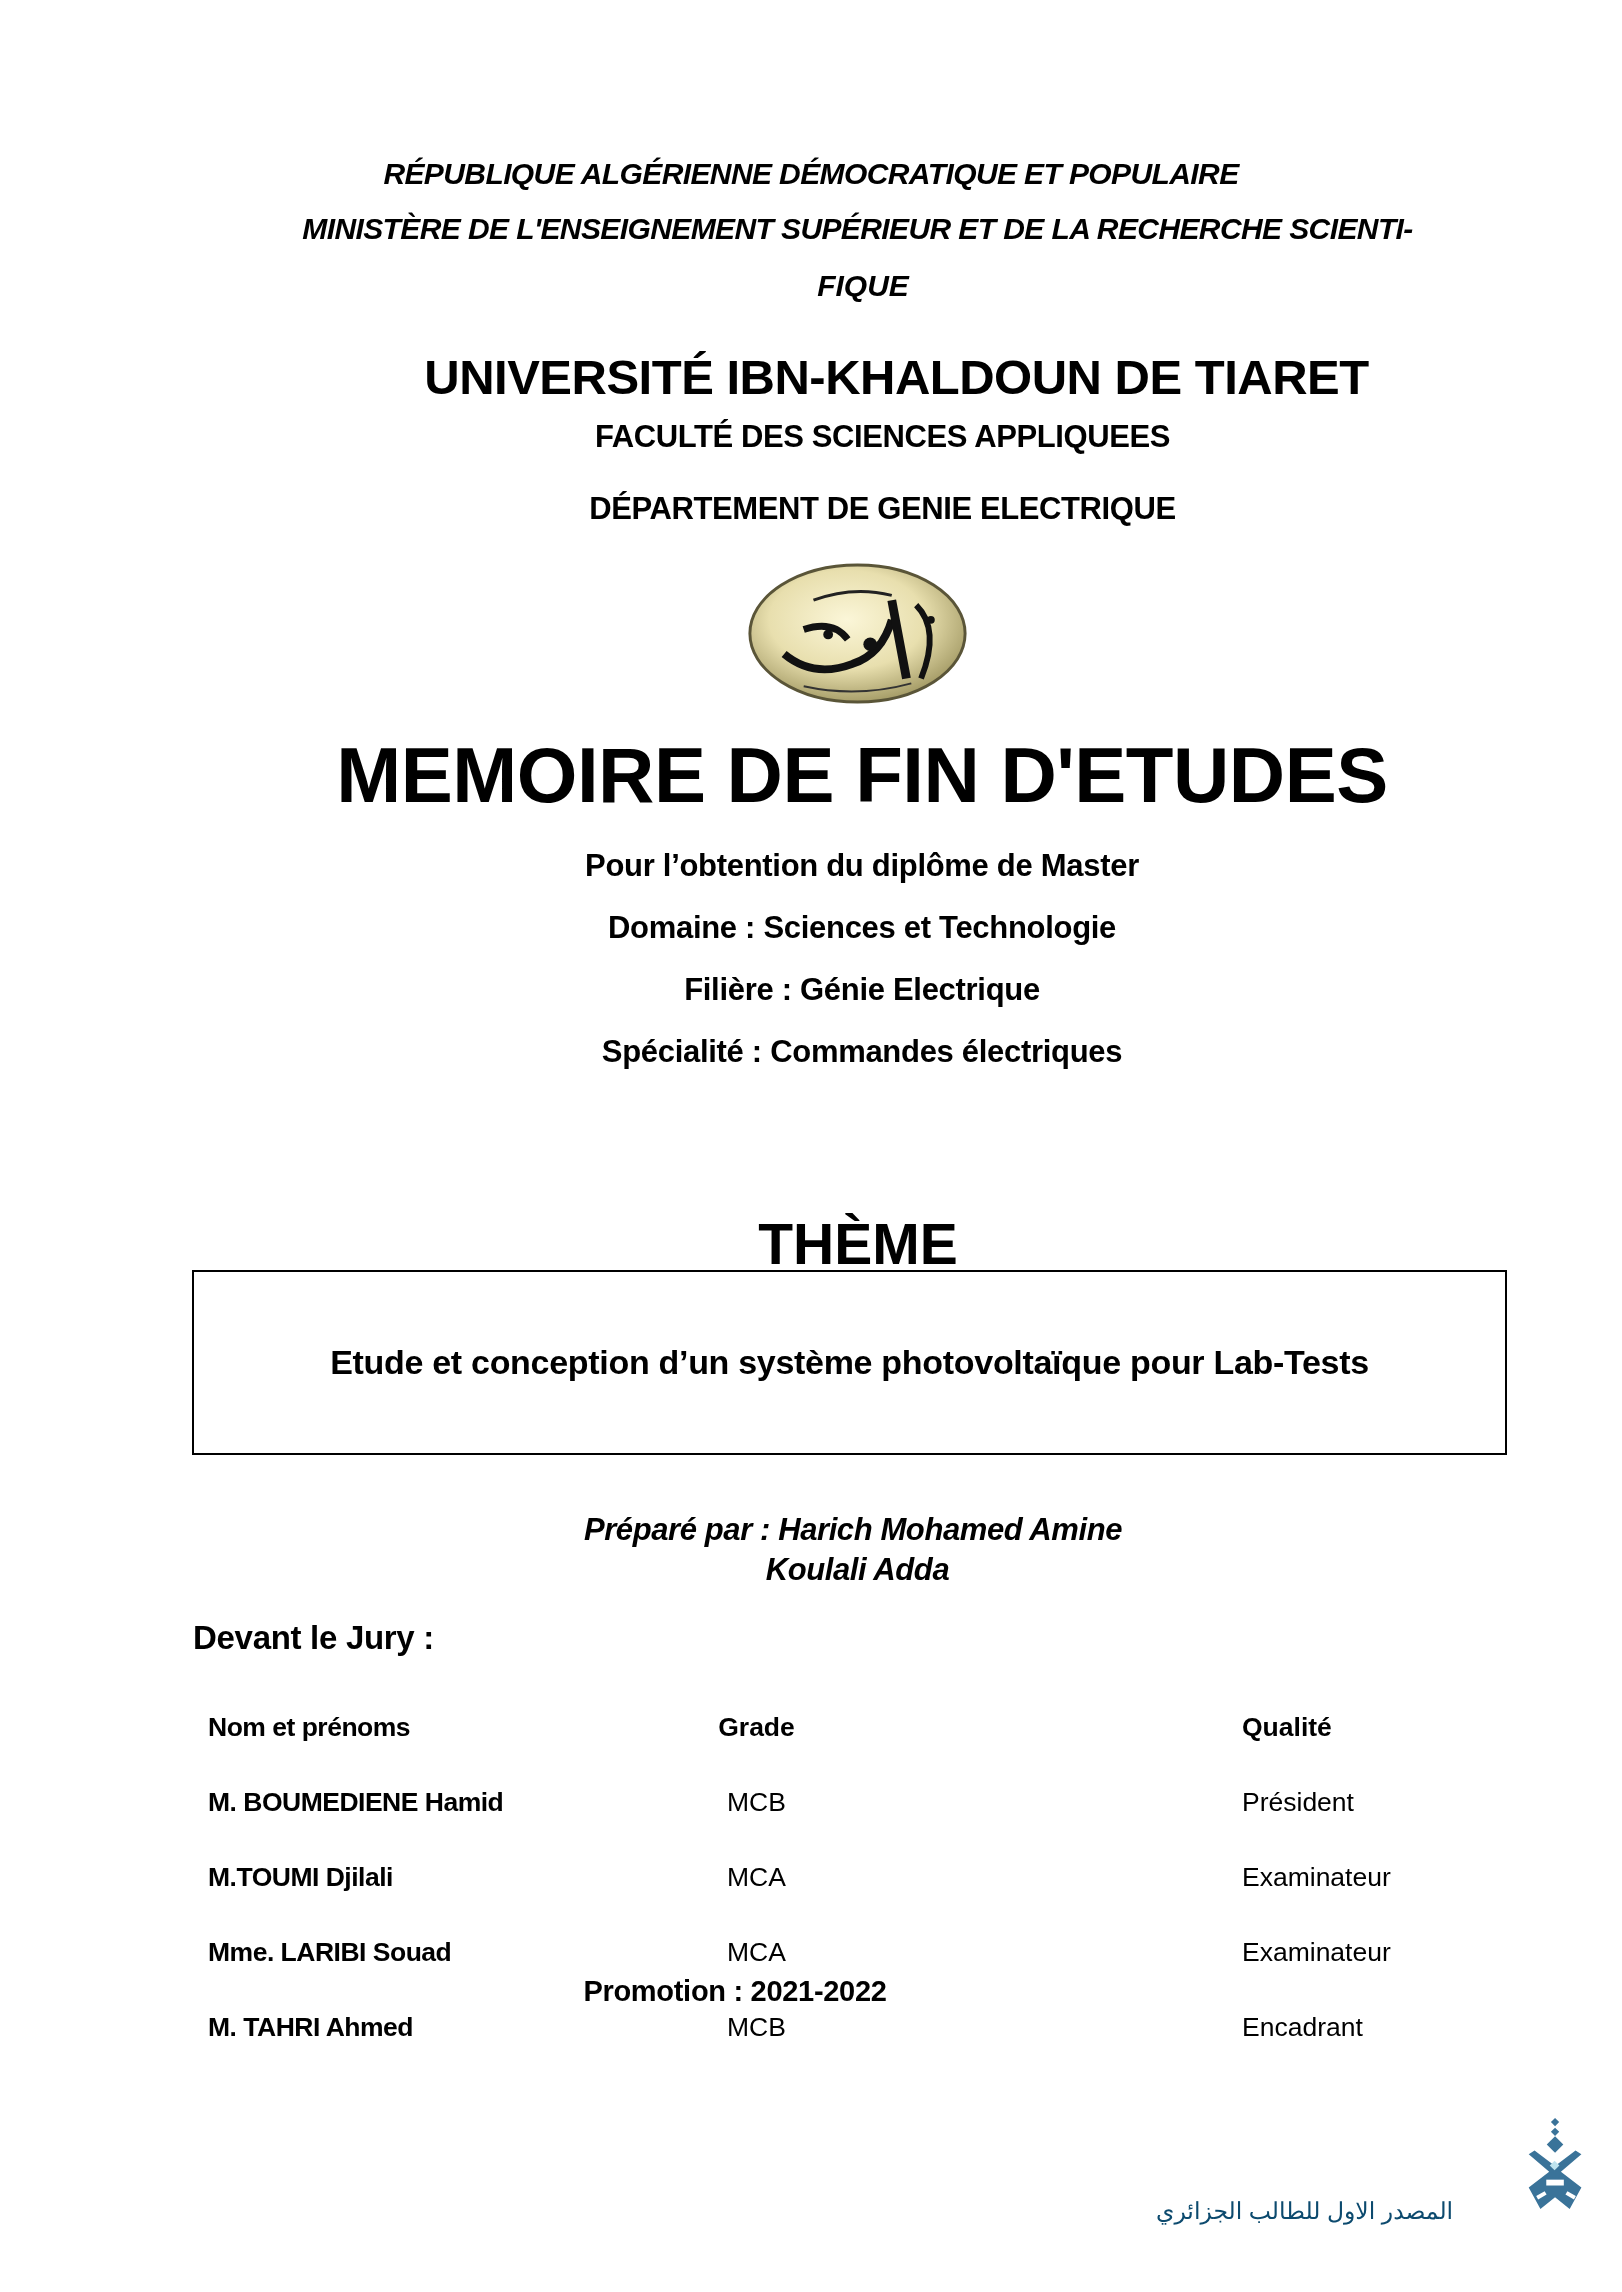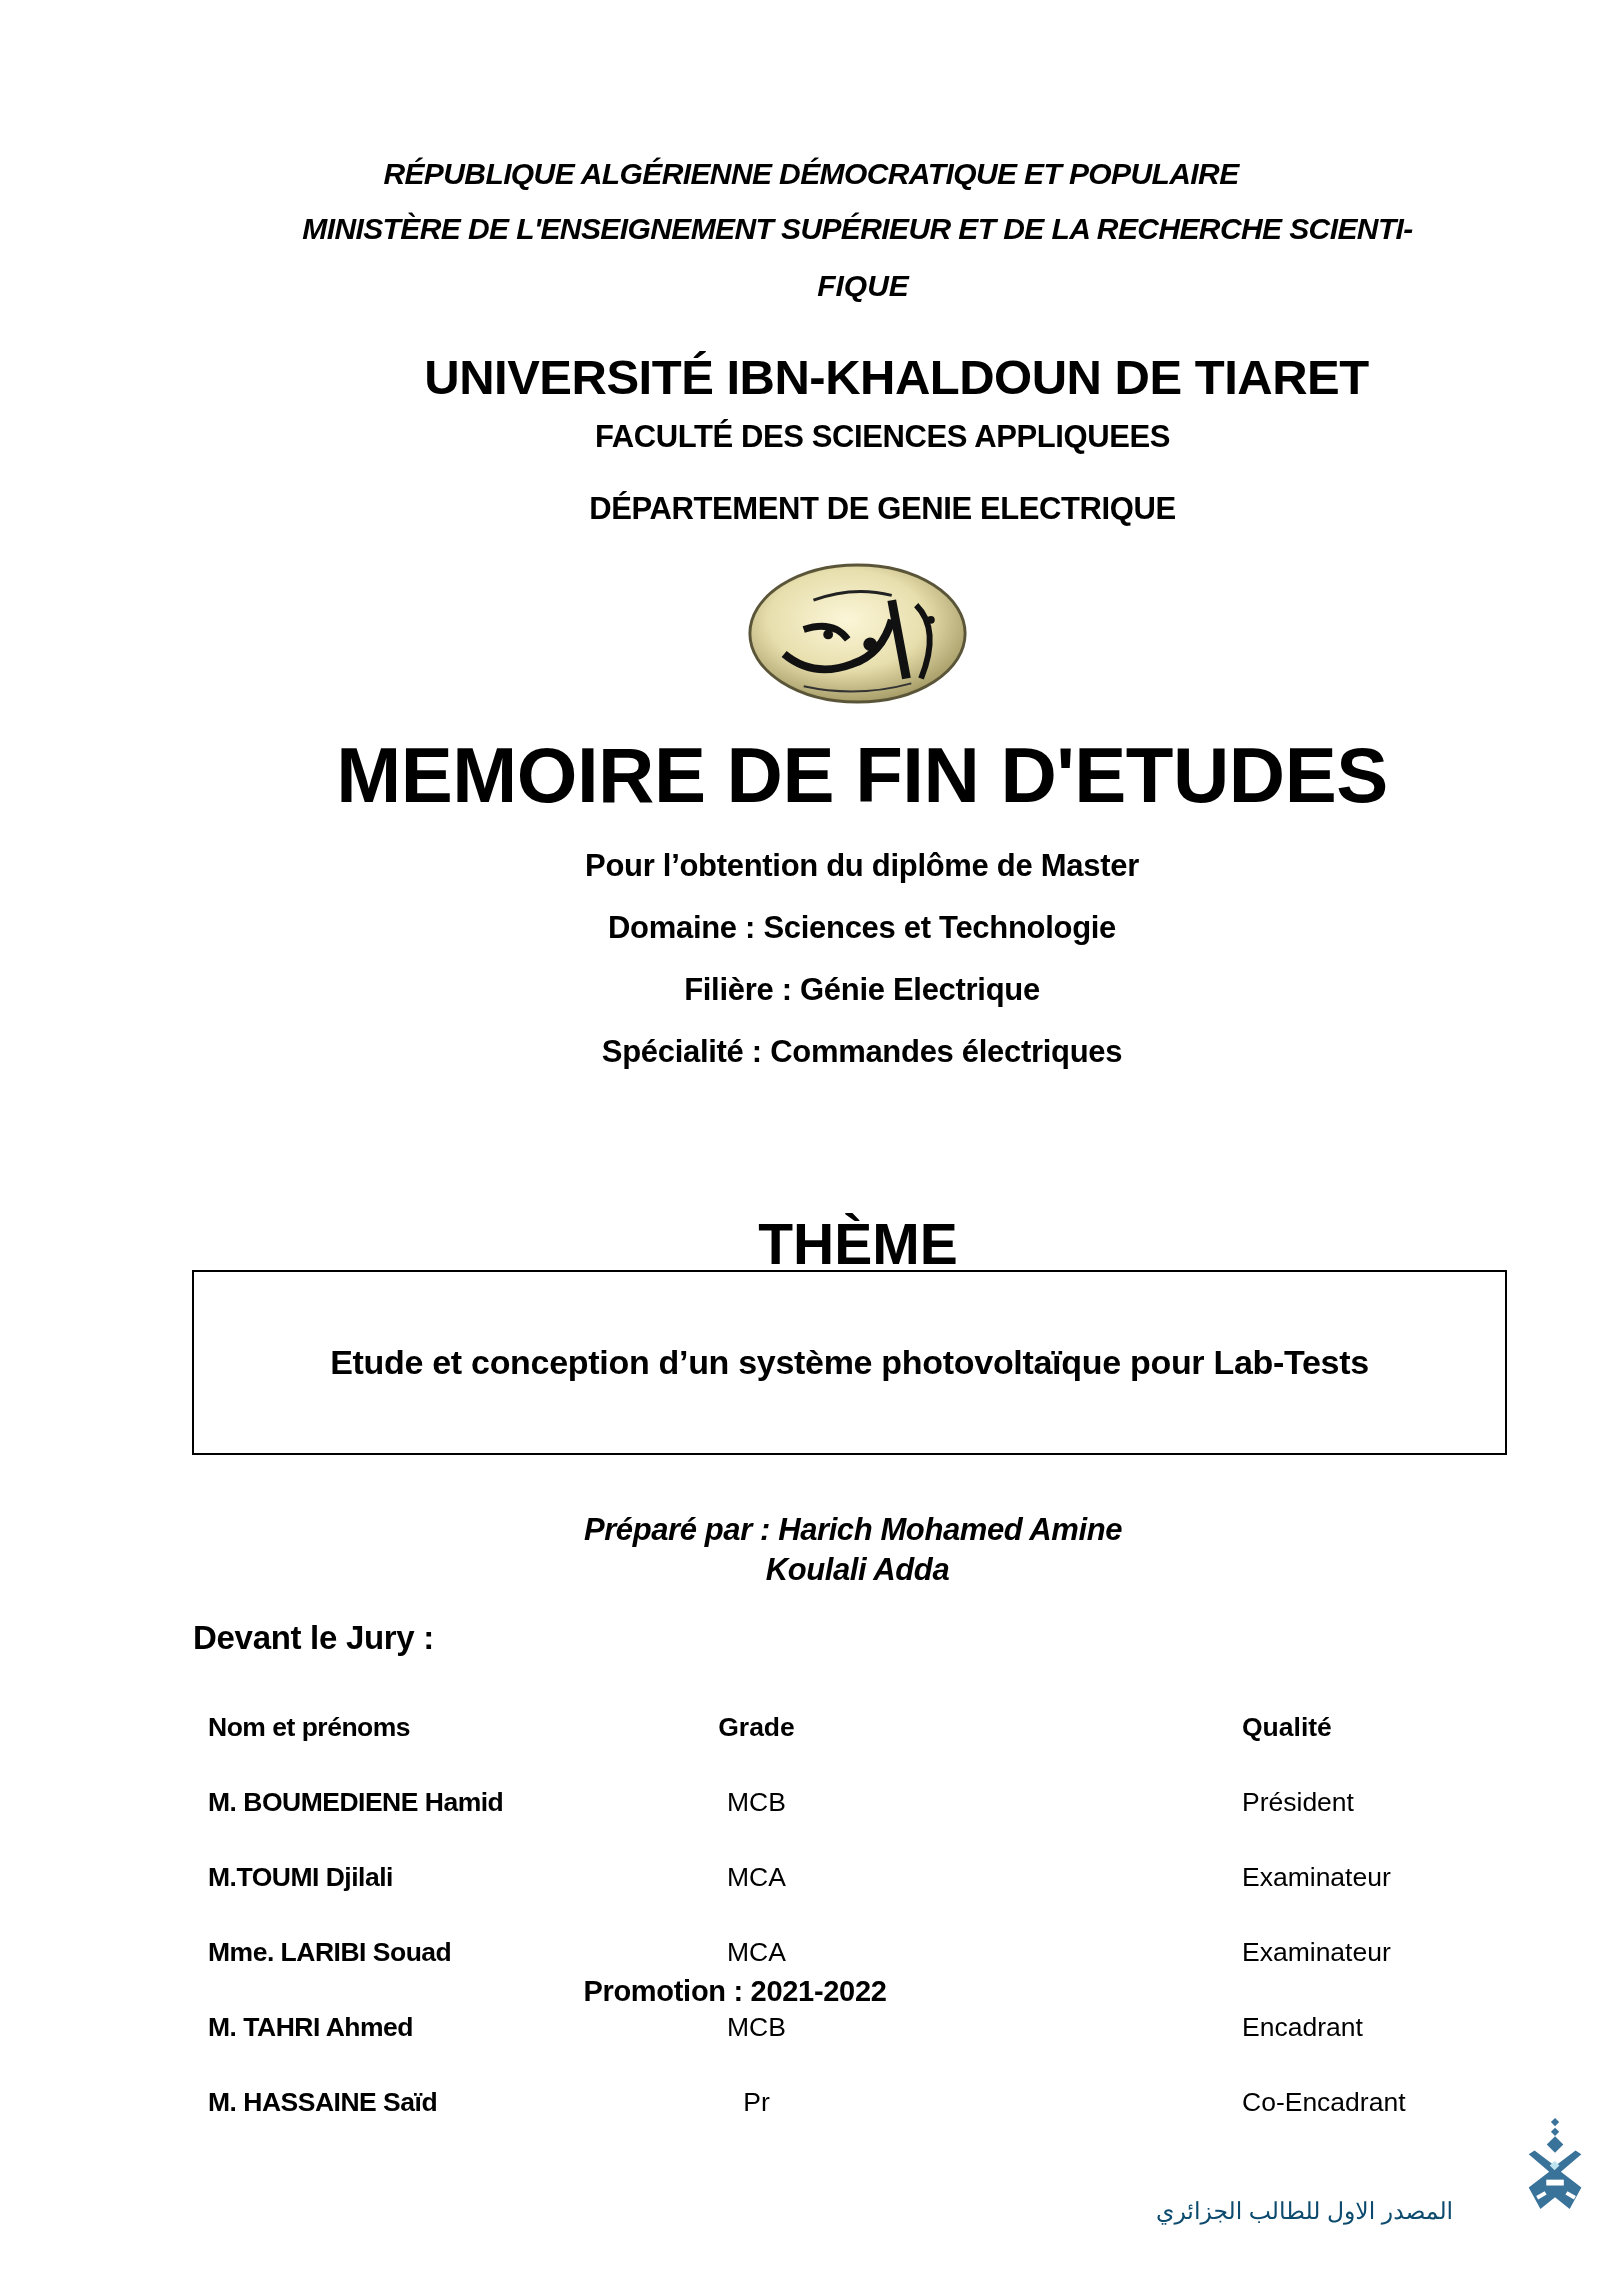--- a/index.html
+++ b/index.html
@@ -121,25 +121,20 @@
   <div class="jrow">
     <span class="c1">Mme. LARIBI Souad</span>
     <span class="c2">MCA</span>
     <span class="c3">Examinateur</span>
   </div>
   <div class="jrow">
     <span class="c1">M. TAHRI Ahmed</span>
     <span class="c2">MCB</span>
     <span class="c3">Encadrant</span>
   </div>
-  <div class="jrow">
-    <span class="c1">M. HASSAINE Saïd</span>
-    <span class="c2">Pr</span>
-    <span class="c3">Co-Encadrant</span>
-  </div>
 </div>
 
 <div class="abs promo">Promotion : 2021-2022</div>
 
 <div class="abs logo">
   <span class="logo-arabic">المصدر الاول للطالب الجزائري</span>
   <svg class="logo-mark" viewBox="0 0 82 100">
     <g fill="#3a7399">
       <rect x="36" y="2" width="6" height="6" transform="rotate(45 39 5)"></rect>
       <rect x="36" y="12" width="6" height="6" transform="rotate(45 39 15)"></rect>

